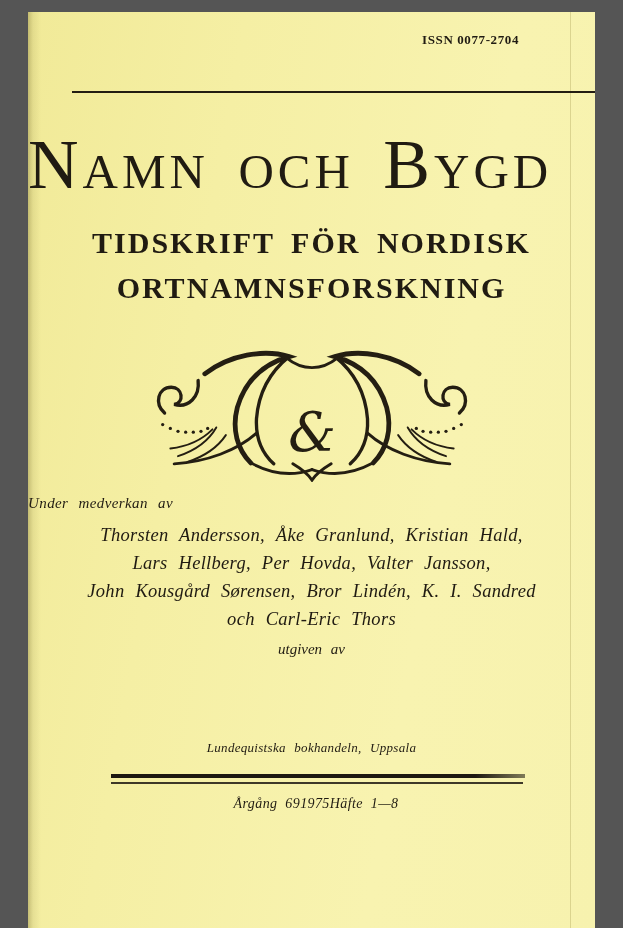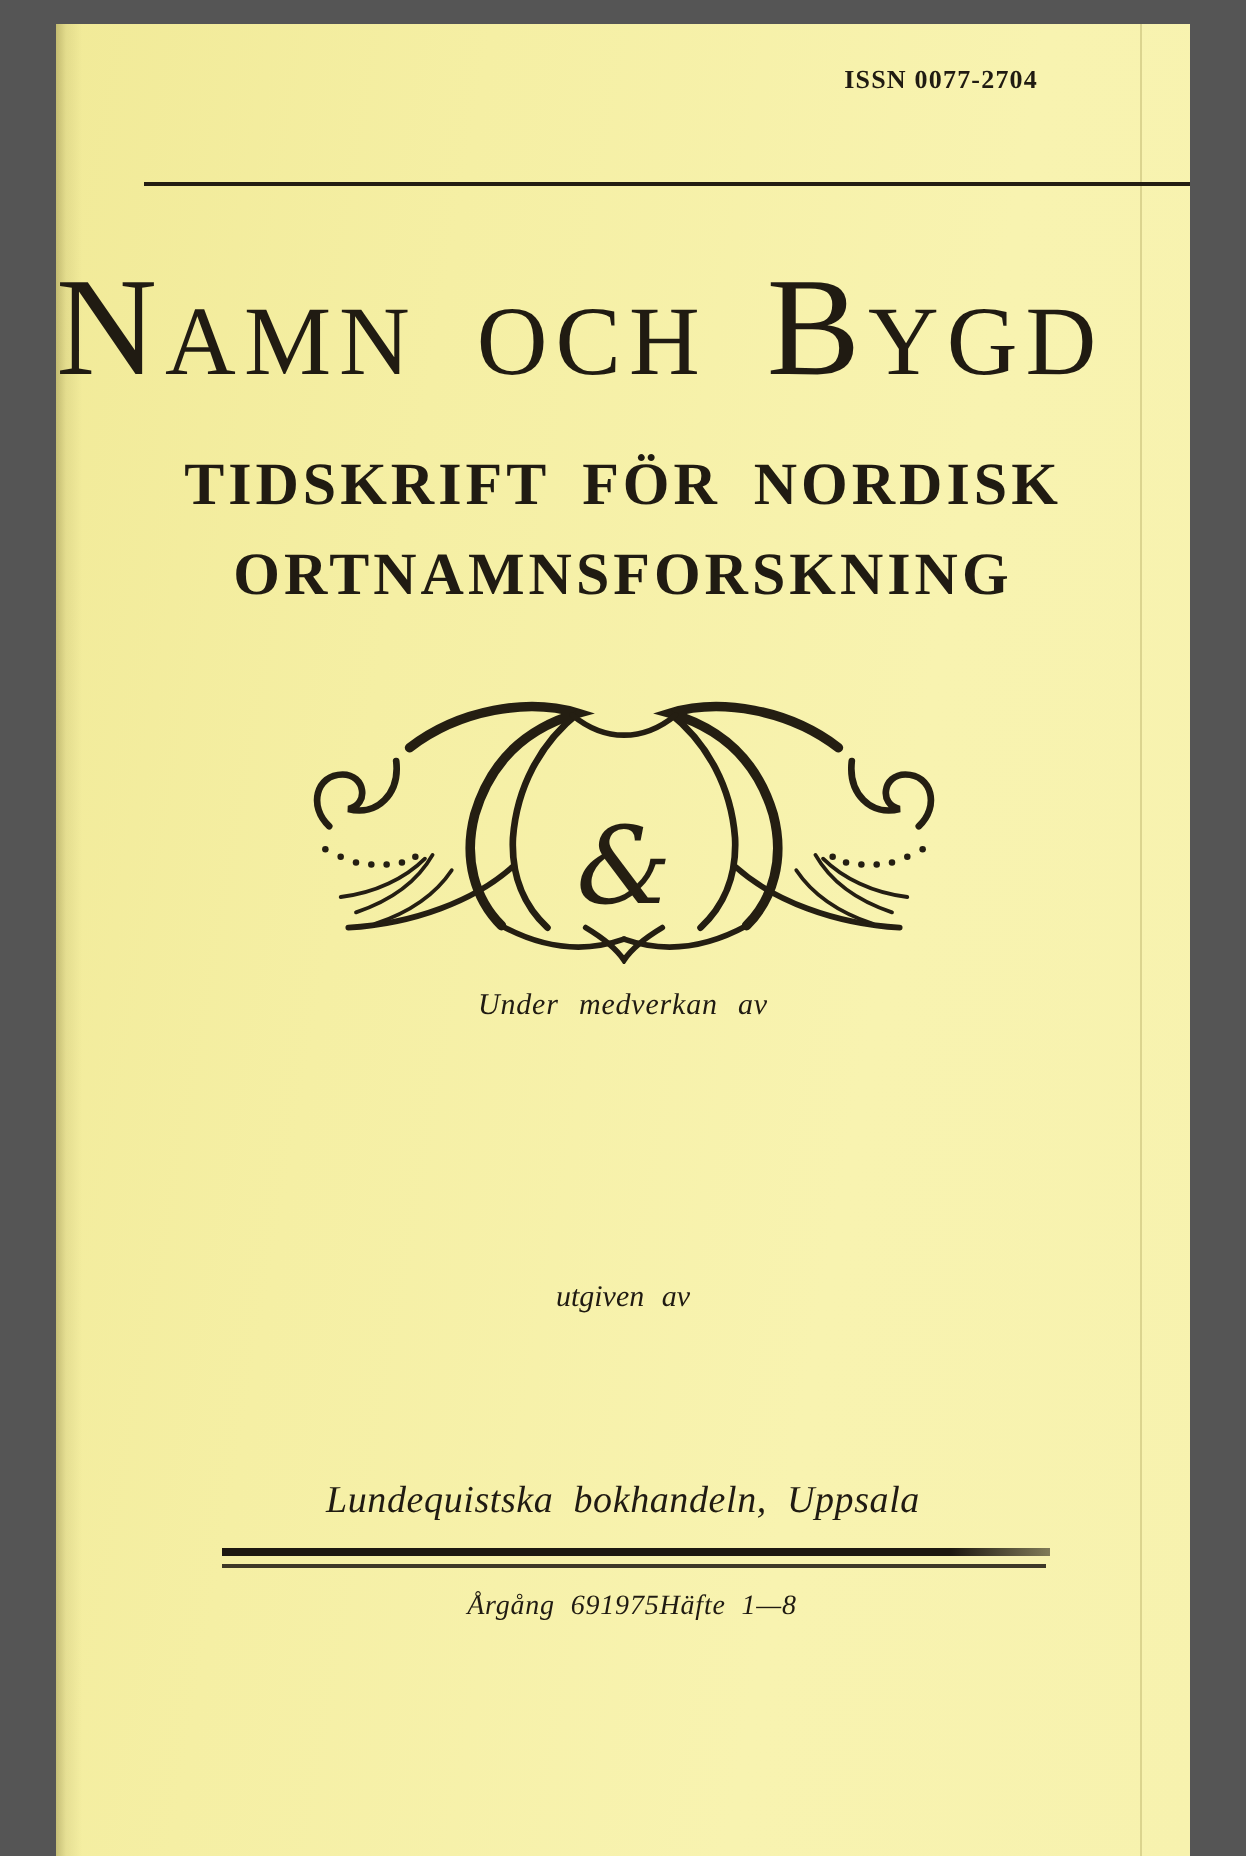--- a/index.html
+++ b/index.html
@@ -48,42 +48,42 @@
     text-align:center;
     font-size:30px;line-height:45px;
     letter-spacing:2px;word-spacing:7px;
     font-weight:700;
   }
   .ornament{
     position:absolute;top:336px;left:50%;transform:translateX(-50%);
   }
   .contrib-intro{
     position:absolute;top:483px;left:0;right:0;
-    text-align:center;font-style:italic;
+    font-style:italic;
     font-size:15px;word-spacing:6px;letter-spacing:.4px;
   }
   .contributors{
     position:absolute;top:509px;left:0;right:0;
     text-align:center;font-style:italic;
     font-size:18.5px;line-height:28px;word-spacing:6px;letter-spacing:.3px;
   }
   .editor-intro{
     position:absolute;top:629px;left:0;right:0;
     text-align:center;font-style:italic;
     font-size:15px;word-spacing:5px;
   }
   .editor{
     position:absolute;top:648px;left:0;right:0;
     text-align:center;font-style:italic;font-variant:small-caps;
     font-size:28px;letter-spacing:3px;word-spacing:18px;
   }
   .publisher{
     position:absolute;top:728px;left:0;right:0;
     text-align:center;font-style:italic;
-    font-size:19px;word-spacing:5px;letter-spacing:.3px;
+    font-size:13px;word-spacing:5px;letter-spacing:.3px;
   }
   .rule-thick{
     position:absolute;top:762px;left:83px;width:414px;height:4px;
     background:linear-gradient(90deg,#1d1810 88%,rgba(29,24,16,.55) 100%);
   }
   .rule-thin{
     position:absolute;top:770px;left:83px;width:412px;height:1.6px;
     background:rgba(29,24,16,.85);
   }
   .footer-row{
@@ -152,20 +152,26 @@
       <circle class="dot" cx="61" cy="84" r="1.7"></circle>
     </g>
 
     <path class="ink" stroke-width="3" d="M143 10 C160 24 180 24 197 10"></path>
     <path class="ink" stroke-width="3" d="M150 121 C160 127 166 132 170 138 C174 132 180 127 190 121"></path>
     <text x="170" y="108" font-size="56" text-anchor="middle">&amp;</text>
   </svg>
 
   <div class="contrib-intro">Under medverkan av</div>
 
+  <div class="contributors">
+    <div>Thorsten Andersson, Åke Granlund, Kristian Hald,</div>
+    <div>Lars Hellberg, Per Hovda, Valter Jansson,</div>
+    <div>John Kousgård Sørensen, Bror Lindén, K. I. Sandred</div>
+    <div>och Carl-Eric Thors</div>
+  </div>
 
   <div class="editor-intro">utgiven av</div>
 
   <div class="publisher">Lundequistska bokhandeln, Uppsala</div>
 
   <div class="rule-thick"></div>
   <div class="rule-thin"></div>
 
   <div class="footer-row">
     <span>Årgång 69</span>

